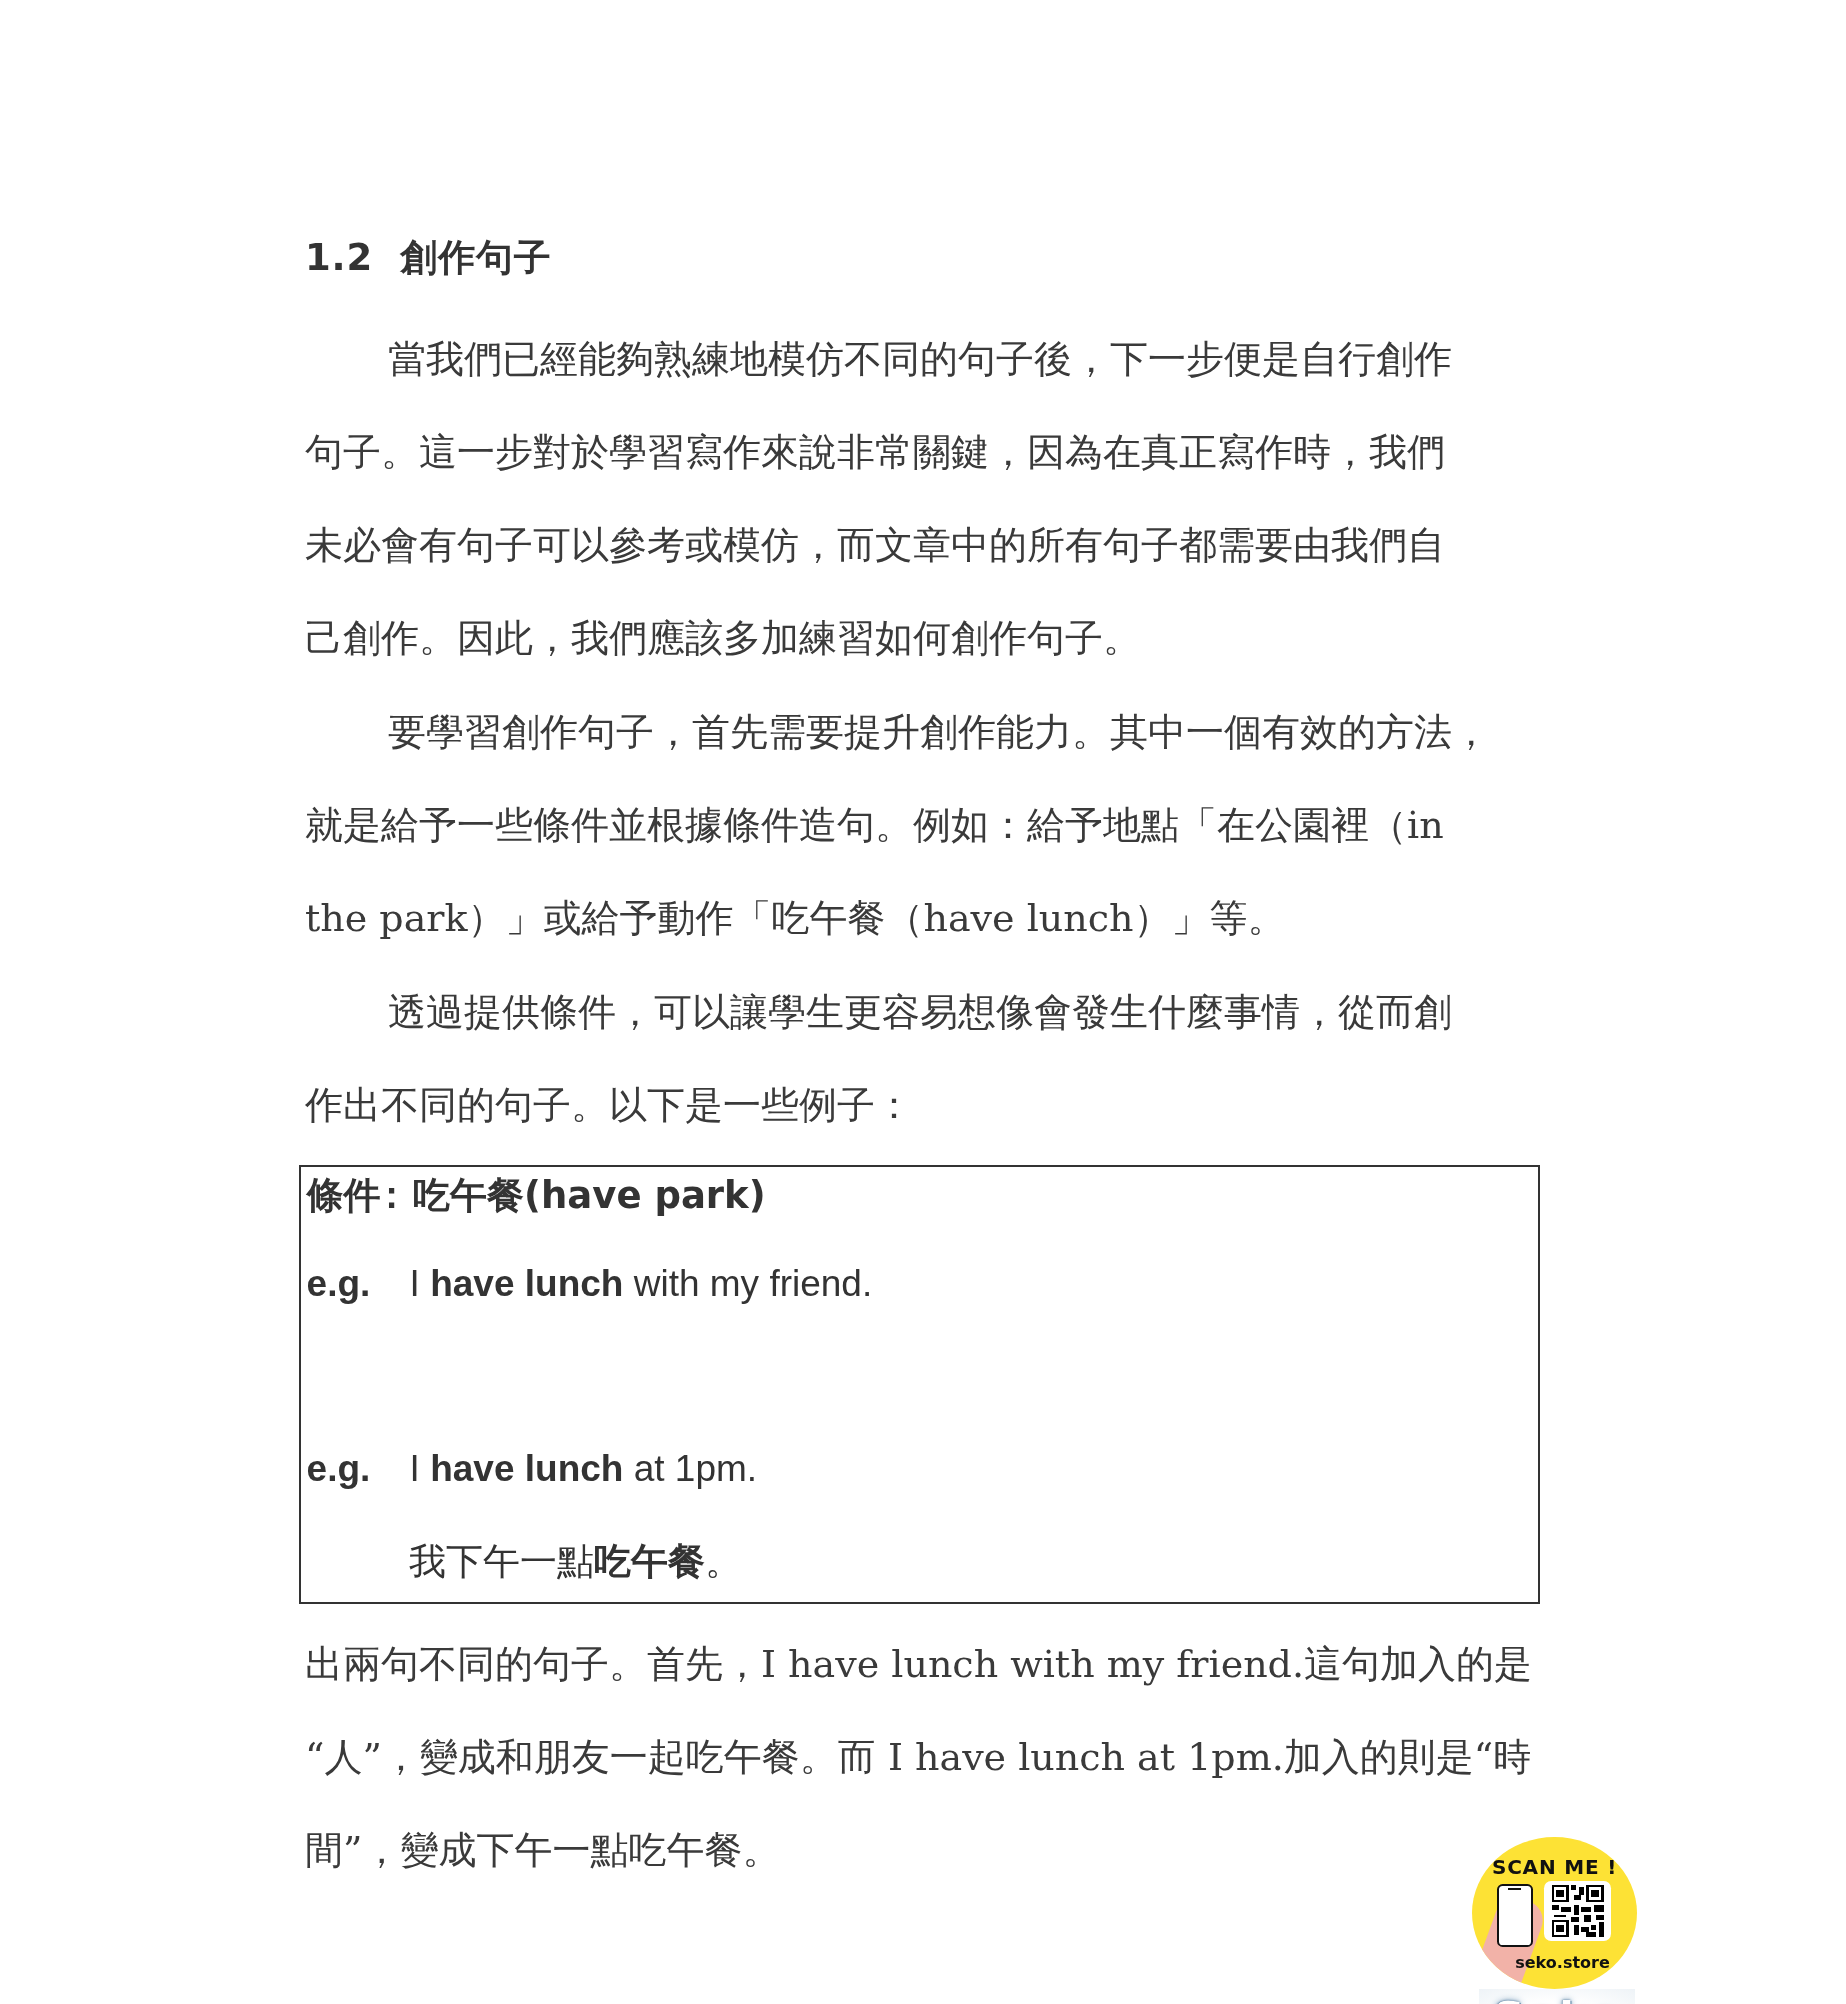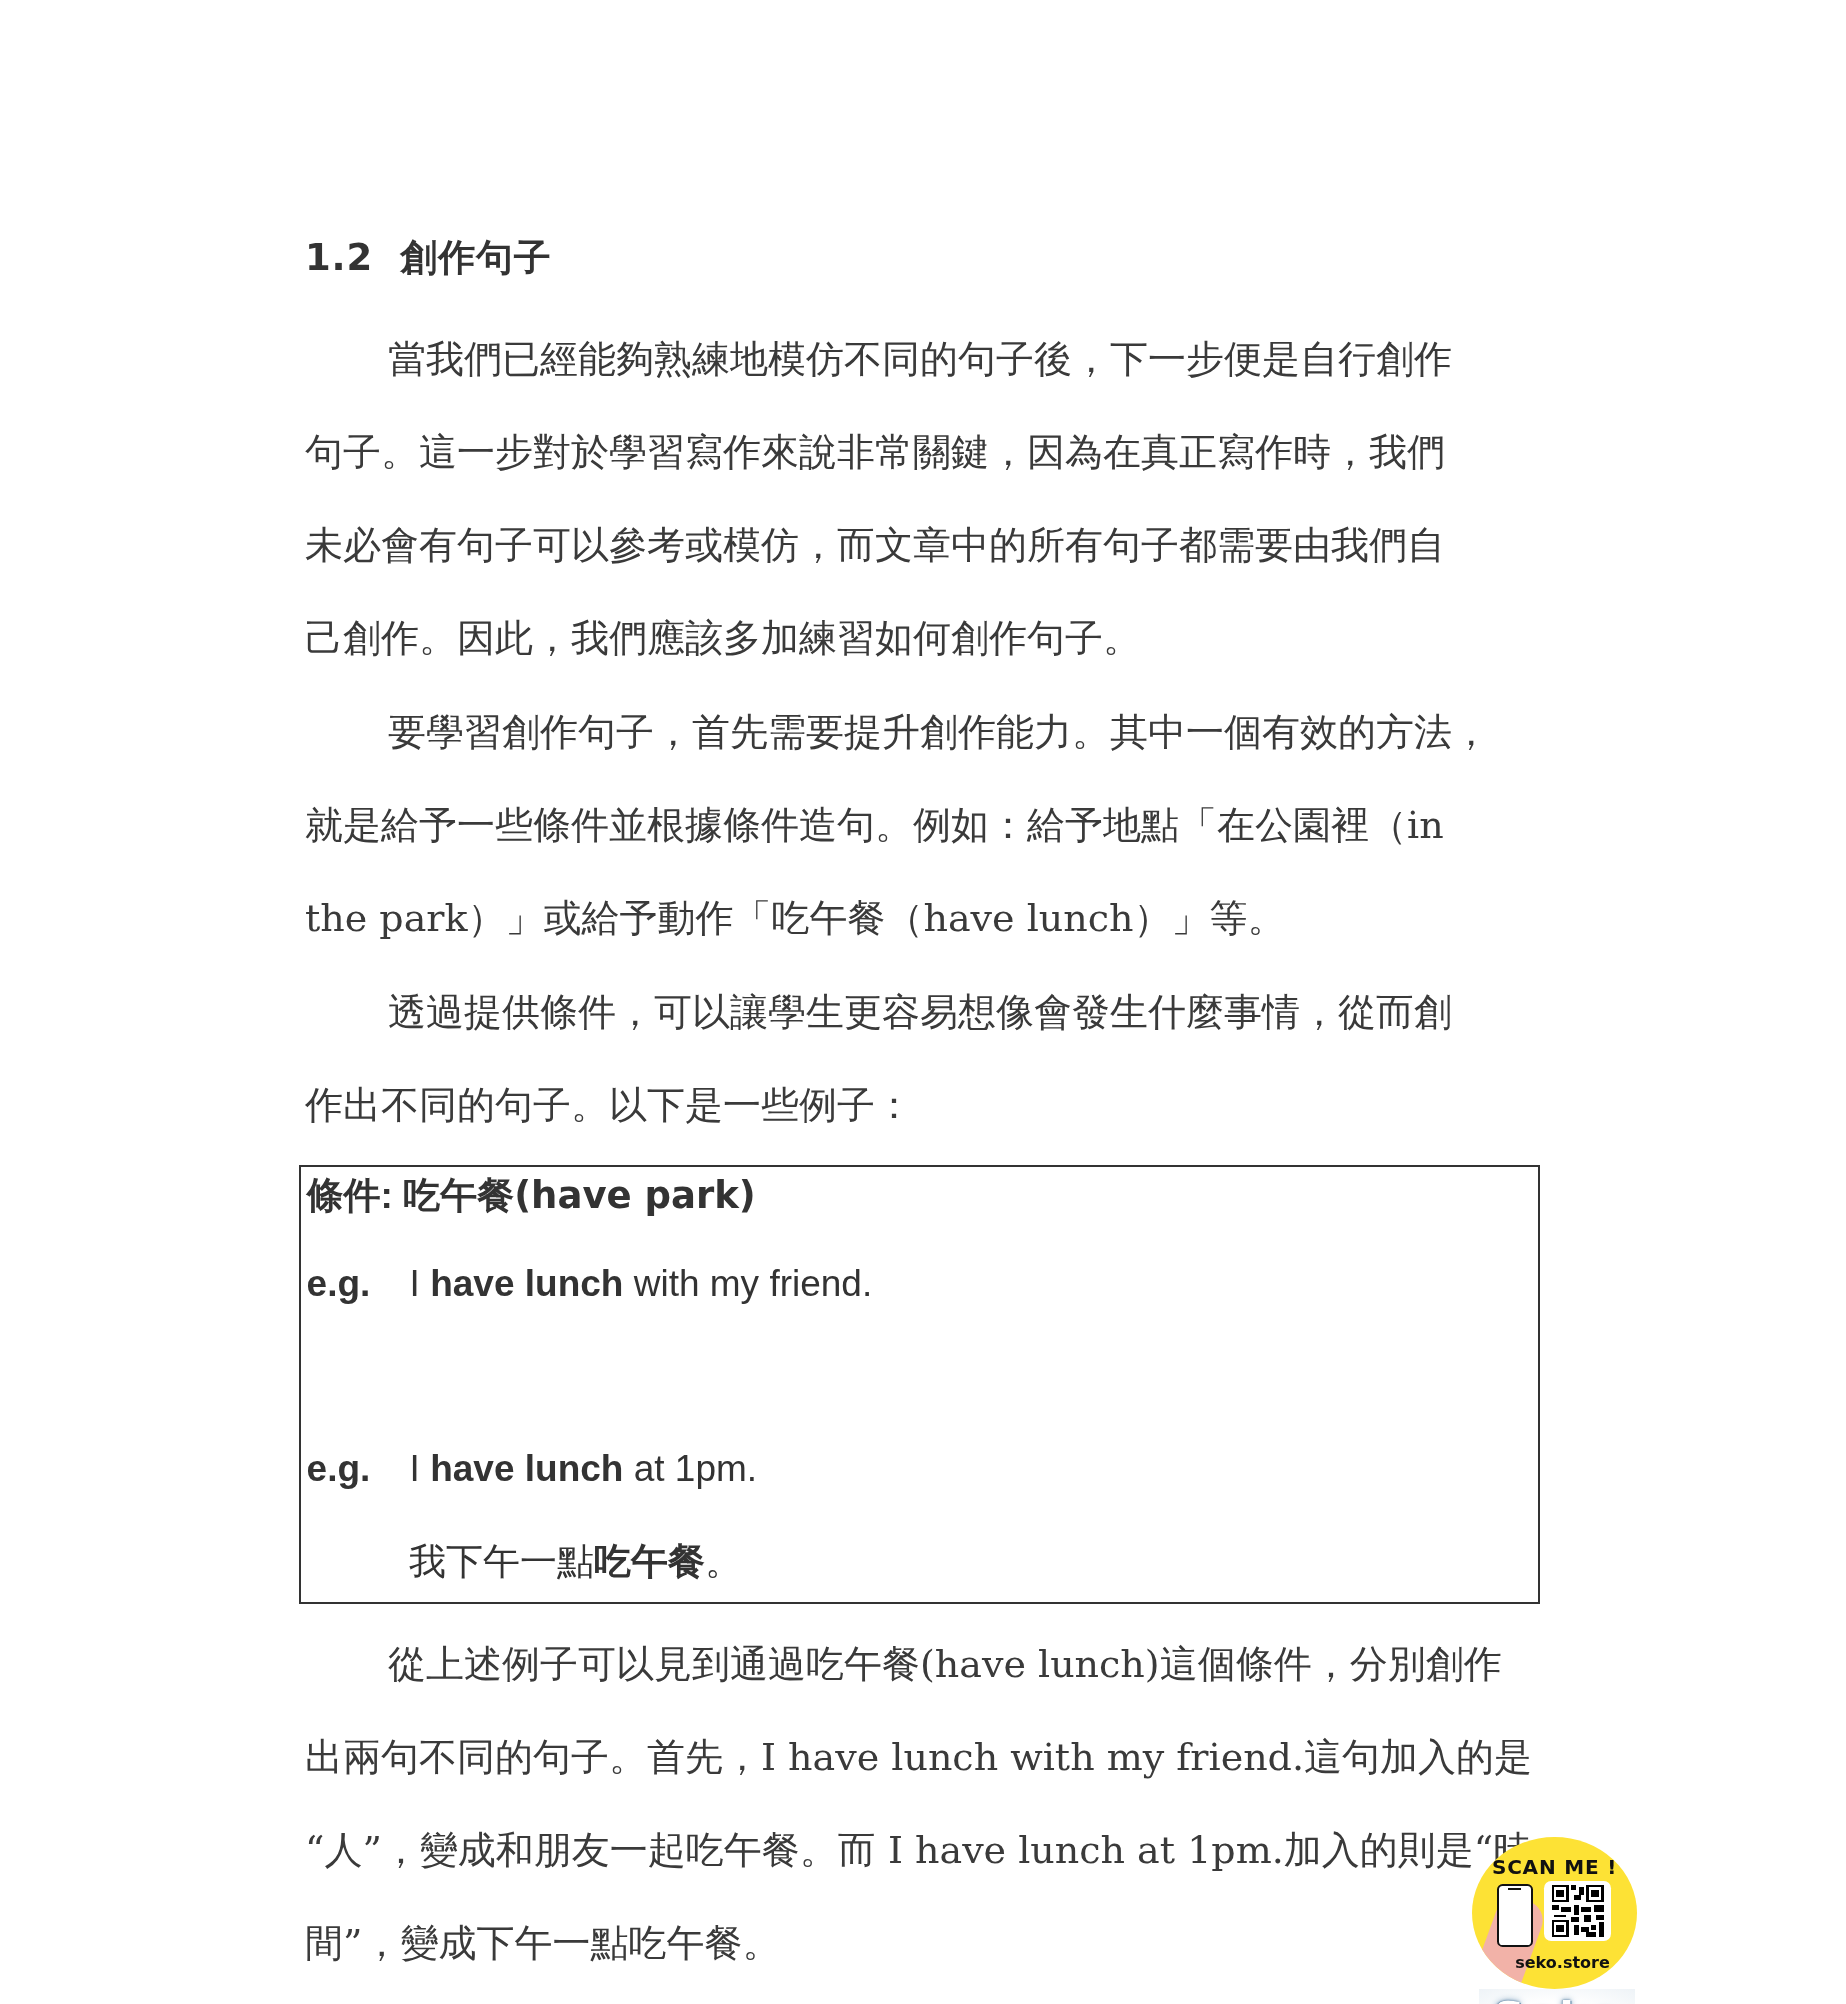--- a/index.html
+++ b/index.html
@@ -93,35 +93,34 @@
   <div>the park）」或給予動作「吃午餐（have lunch）」等。</div>
 </div>
 
 <div class="para" style="top:966px;">
   <div><span class="indent"></span><span>透過提供條件，可以讓學生更容易想像會發生什麼事情，從而創</span></div>
   <div>作出不同的句子。以下是一些例子：</div>
 </div>
 
 <div class="example-box">
   <div class="ex-line" style="top:4px; font-weight:bold;">
-    <span class="ex-zh" style="font-family:Liberation Sans, sans-serif;">條件:</span>&nbsp;<span style="font-family:'DejaVu Sans',sans-serif;">吃午餐(have park)</span>
+    <span class="ex-zh" style="font-family:Liberation Mono, monospace;">條件:</span>&nbsp;<span style="font-family:'DejaVu Sans',sans-serif;">吃午餐(have park)</span>
   </div>
   <div class="ex-line" style="top:96px;">
     <span class="ex-label">e.g.</span><span>I </span><b>have lunch</b><span> with my friend.</span>
   </div>
   <div class="ex-line" style="top:281px;">
     <span class="ex-label">e.g.</span><span>I </span><b>have lunch</b><span> at 1pm.</span>
   </div>
   <div class="ex-line ex-zh" style="top:370px; left:108px;">
     <span>我下午一點</span><b>吃午餐</b><span>。</span>
   </div>
 </div>
 
 <div class="para" style="top:1618px;">
-  <div><span class="indent"></span><span>從上述例子可以見到通過吃午餐(have lunch)這個條件，分別創作</span></div>
   <div>出兩句不同的句子。首先，I have lunch with my friend.這句加入的是</div>
   <div>“人”，變成和朋友一起吃午餐。而 I have lunch at 1pm.加入的則是“時</div>
   <div>間”，變成下午一點吃午餐。</div>
 </div>
 
 <div class="para" style="top:1992px;">
   <div><span class="indent"></span></div>
 
 </div>
 

